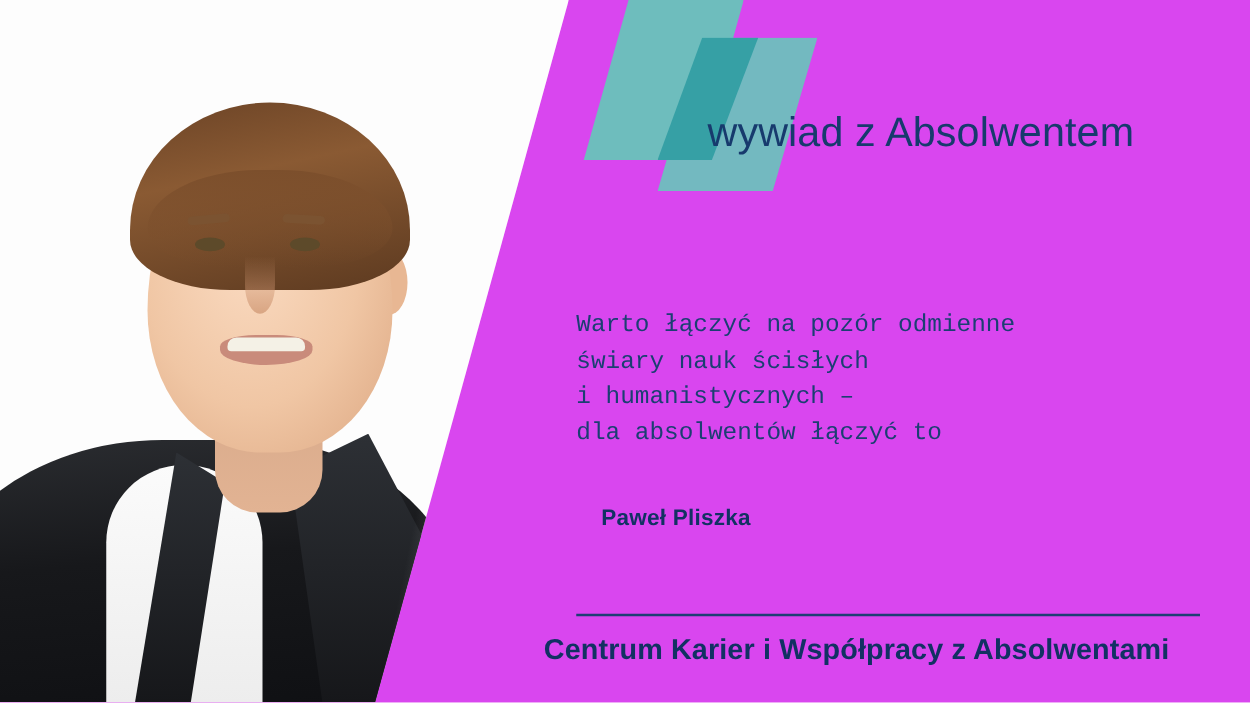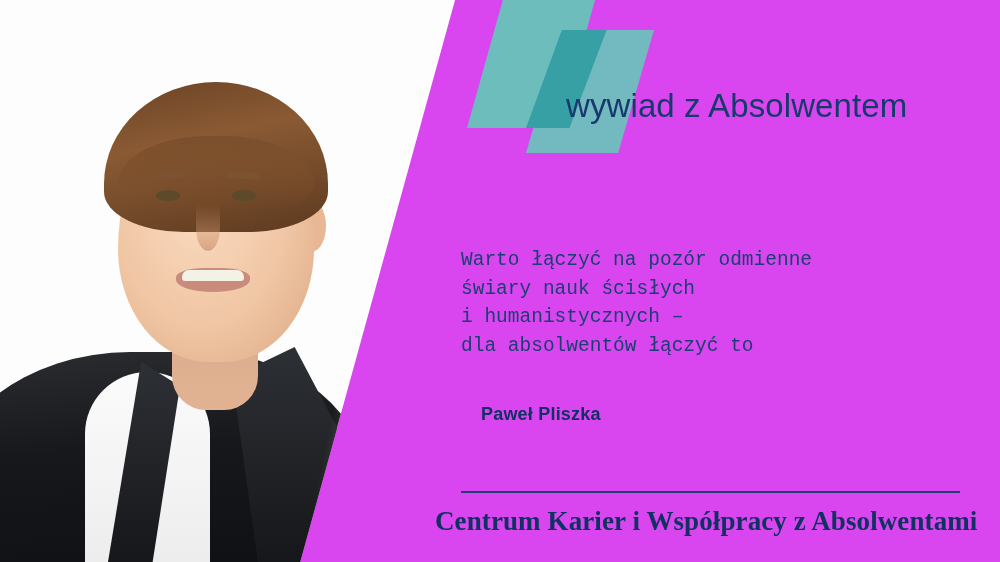--- a/index.html
+++ b/index.html
@@ -231,26 +231,25 @@
     left:461px;
     top:491px;
     width:499px;
     height:2px;
     background:#1d3f74;
   }
   .footer {
     position:absolute;
     left:435px;
     top:506px;
-    font-size:27px;
+    font-size:23px;
     font-weight:bold;
     color:#123163;
     letter-spacing:.1px;
     white-space:nowrap;
-    font-family:Liberation Serif, serif;
   }
 </style>
 </head>
 <body>
 
 <div class="slide">
 
   <div class="photo-panel">
     <div class="portrait">
       <div class="p-shoulders"></div>

